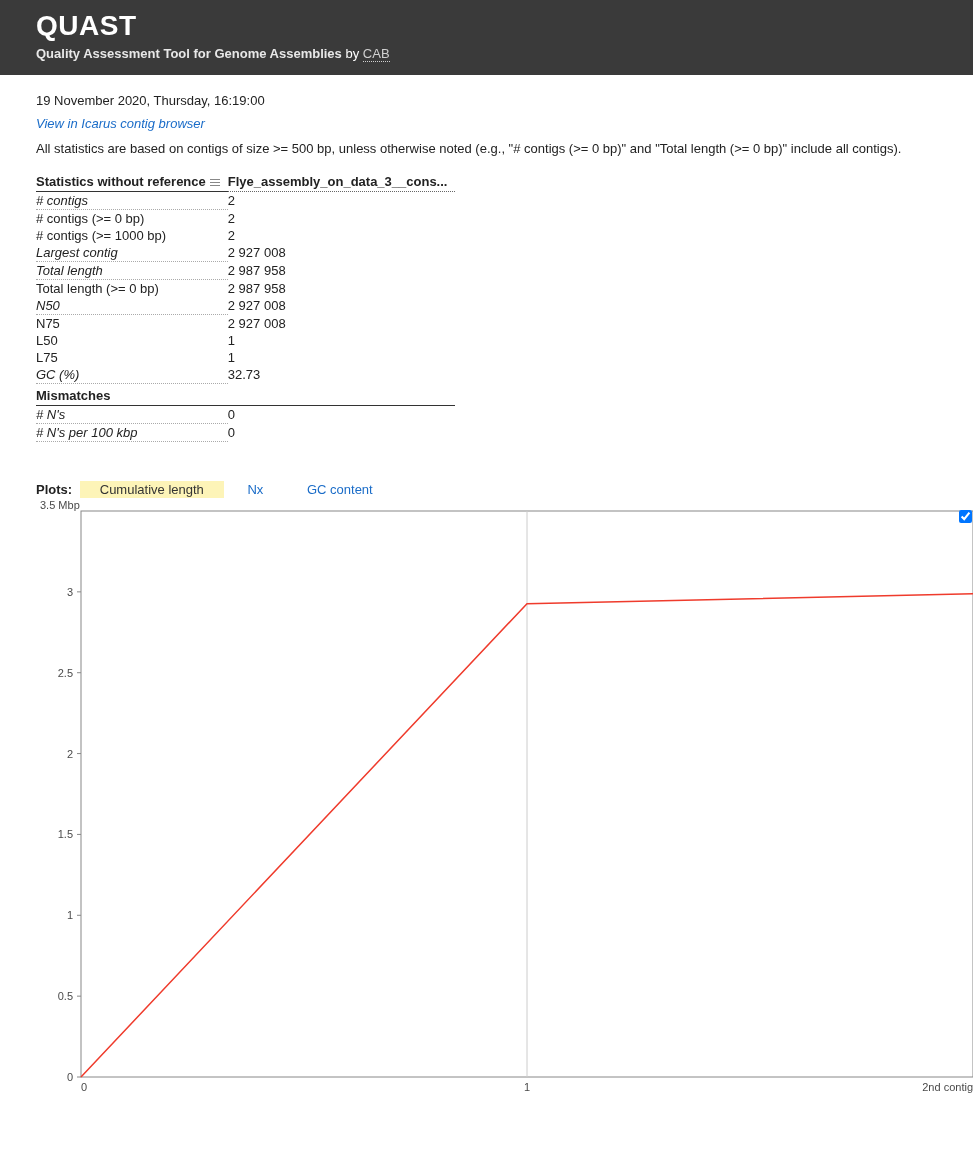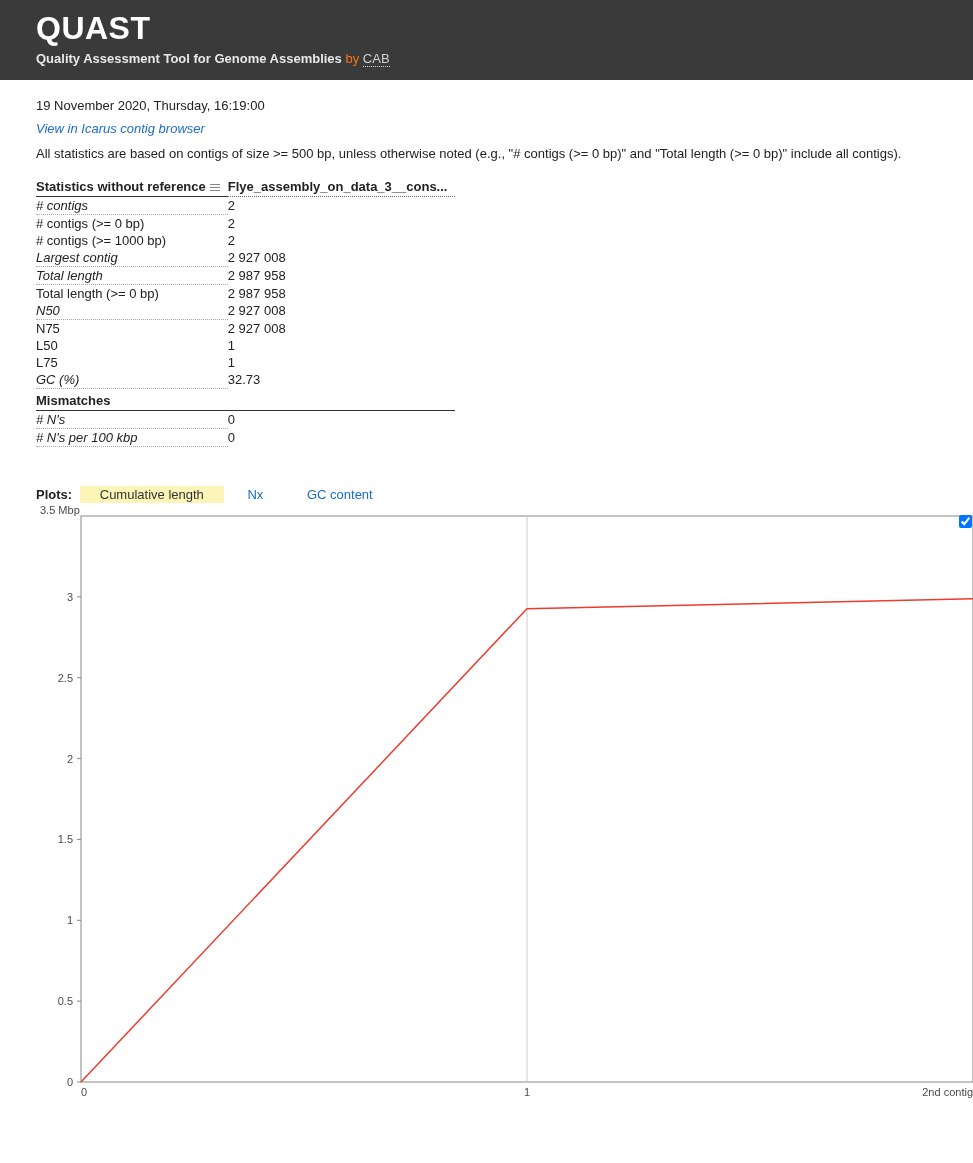--- a/index.html
+++ b/index.html
@@ -10,32 +10,32 @@
     color: #222;
     background: #fff;
   }
   .header {
     background: #3a3a3a;
     color: #fff;
     padding: 10px 36px 14px 36px;
   }
   .header h1 {
     margin: 0 0 4px 0;
-    font-size: 32px;
+    font-size: 28px;
     font-weight: bold;
     letter-spacing: 0.5px;
   }
   .header .subtitle {
     font-size: 13px;
     font-weight: bold;
     color: #e8e8e8;
   }
   .header .subtitle .by {
     font-weight: normal;
-    color: #f97316;
+    color: #ffffff;
   }
   .header .subtitle .cab {
     font-weight: normal;
     color: #d0d0d0;
     border-bottom: 1px dotted #d0d0d0;
     cursor: pointer;
   }
   .body {
     padding: 12px 0 0 36px;
   }

